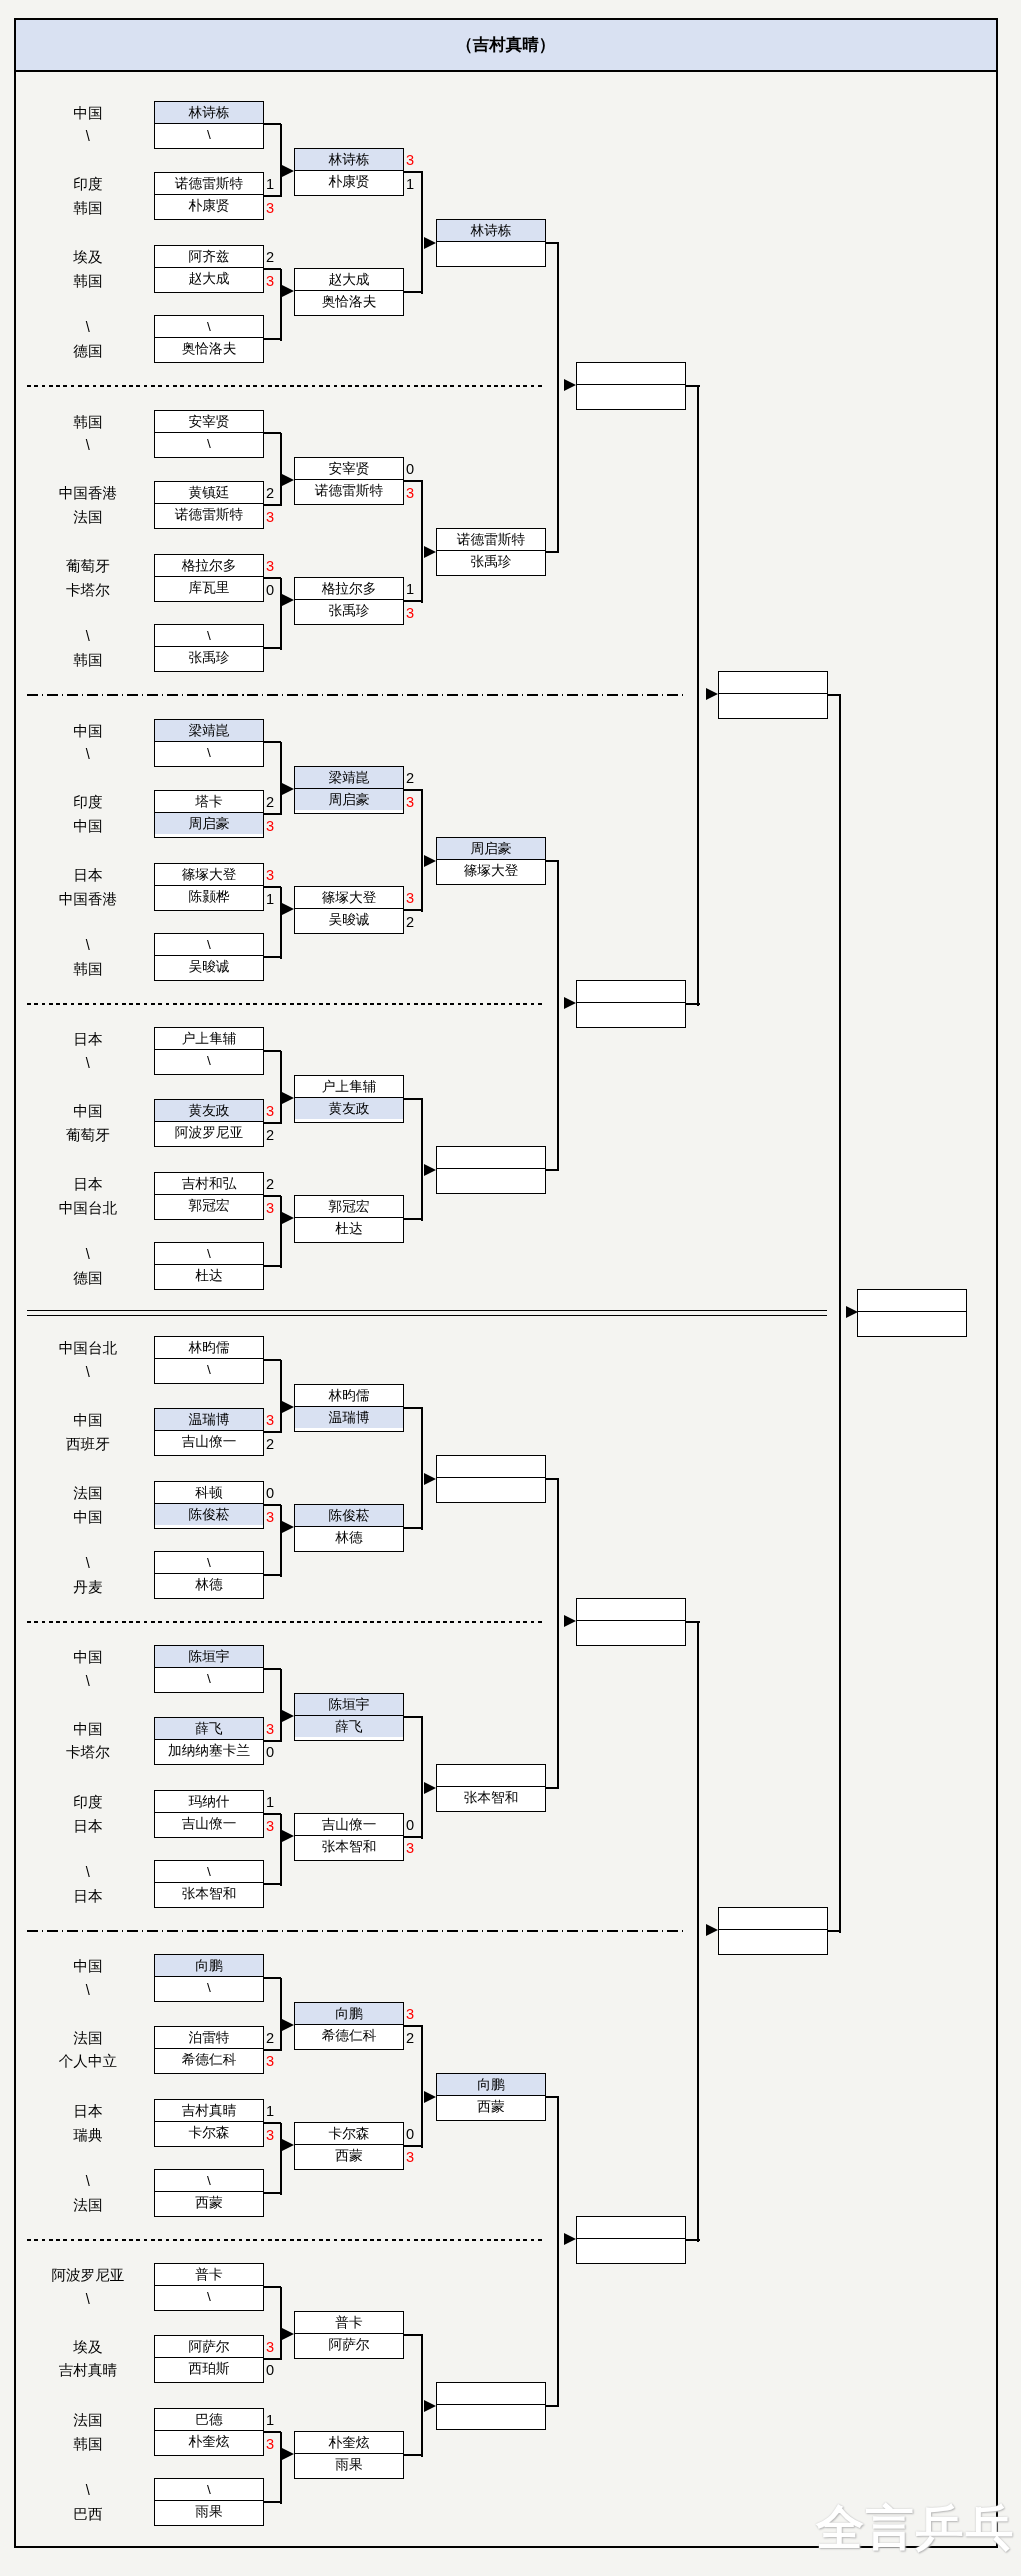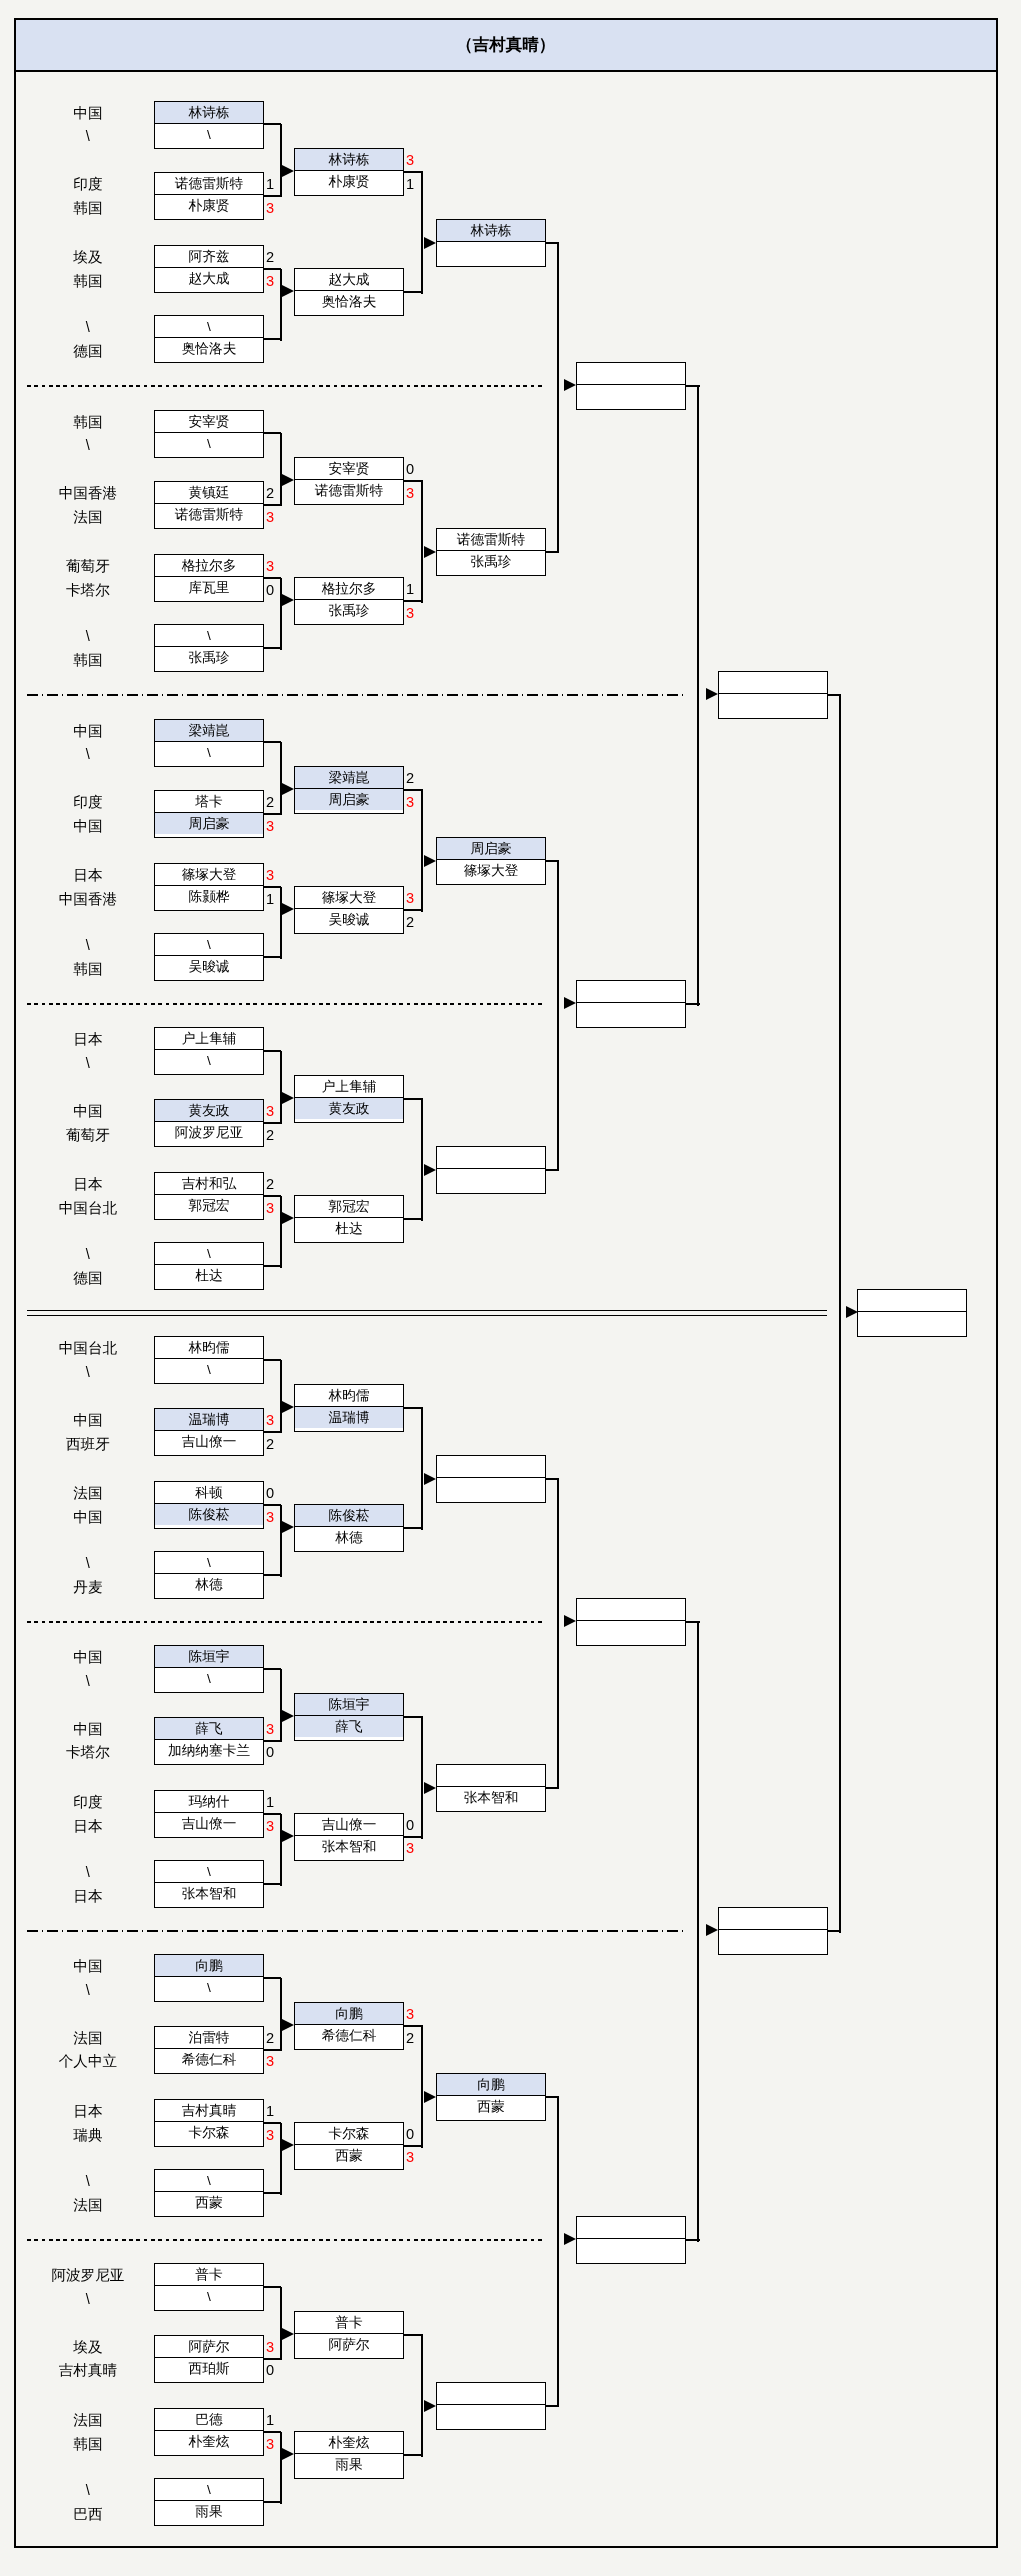--- a/index.html
+++ b/index.html
@@ -532,14 +532,15 @@
         <div class="r"></div>
       </div>
       <div class="sep dashed" style="left: 27.4px; width: 518px; top: 385px;"></div>
       <div class="sep dashdot" style="left: 27.4px; width: 658px; top: 694px;"></div>
       <div class="sep dashed" style="left: 27.4px; width: 518px; top: 1003px;"></div>
       <div class="sep double" style="left: 27.4px; width: 800px; top: 1310px;"></div>
       <div class="sep dashed" style="left: 27.4px; width: 518px; top: 1621px;"></div>
       <div class="sep dashdot" style="left: 27.4px; width: 658px; top: 1930px;"></div>
       <div class="sep dashed" style="left: 27.4px; width: 518px; top: 2239px;"></div>
     </div>
+  <div class="watermark">全言乒乓</div>
 </div>
 
 
 </body></html>

